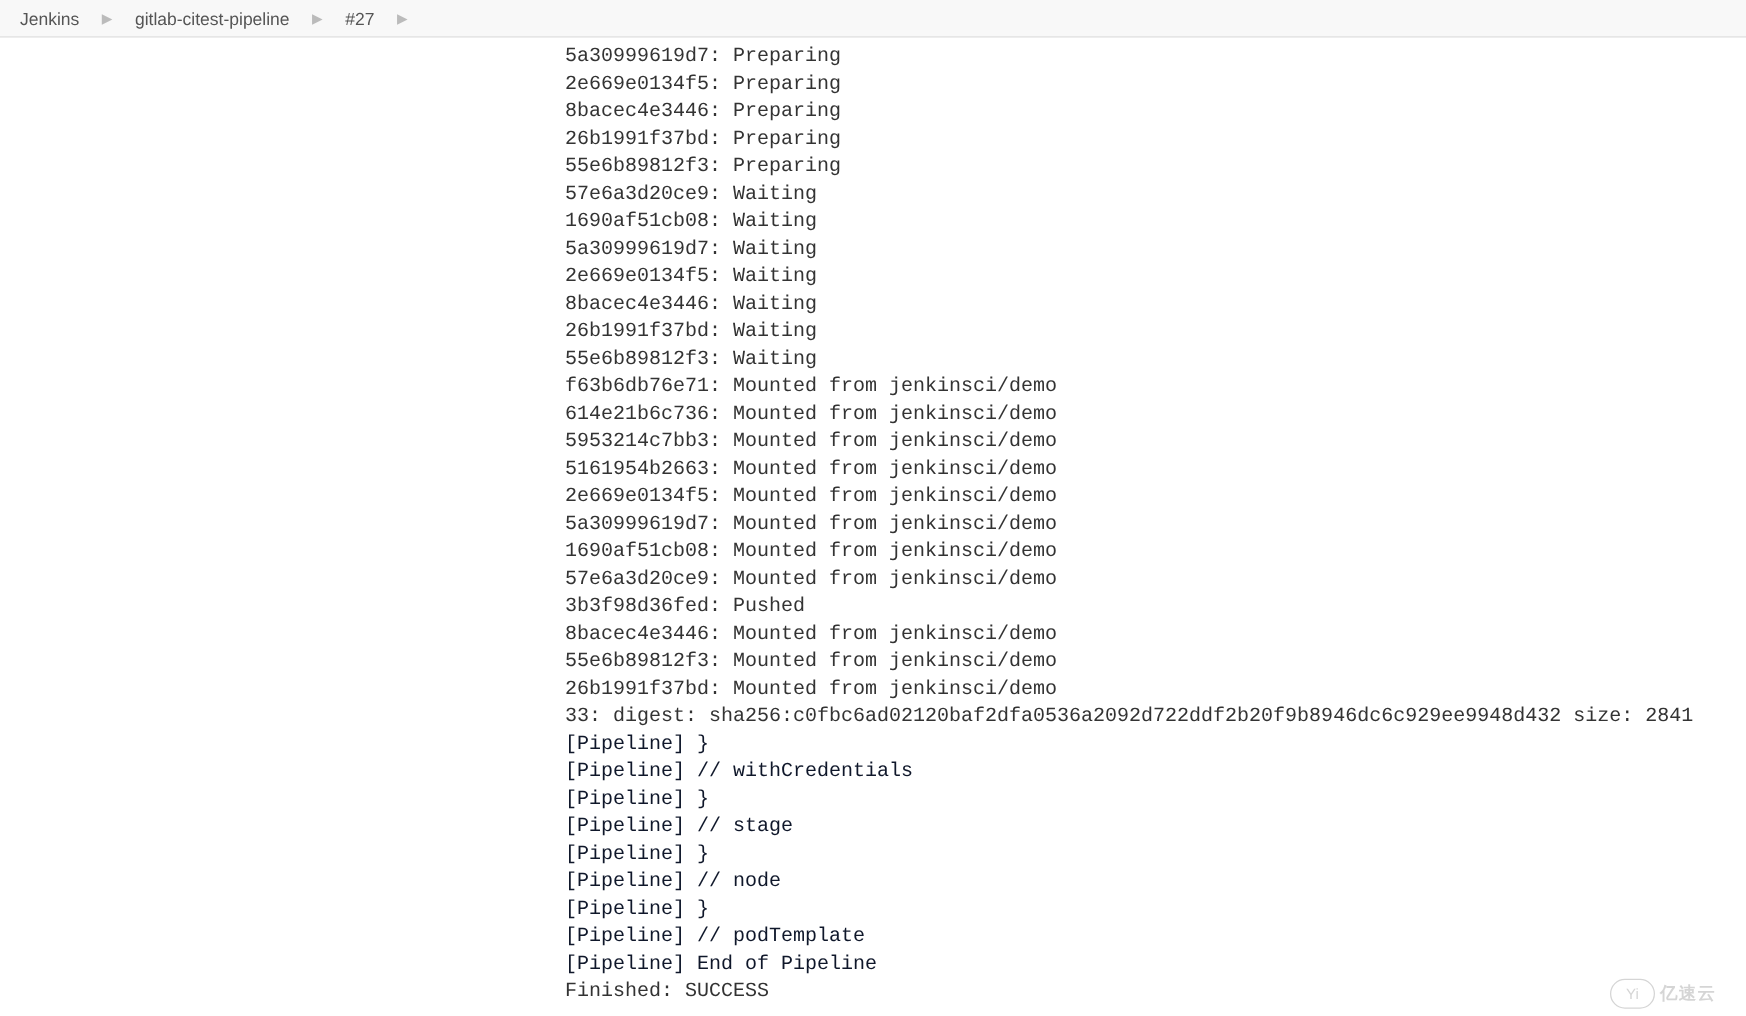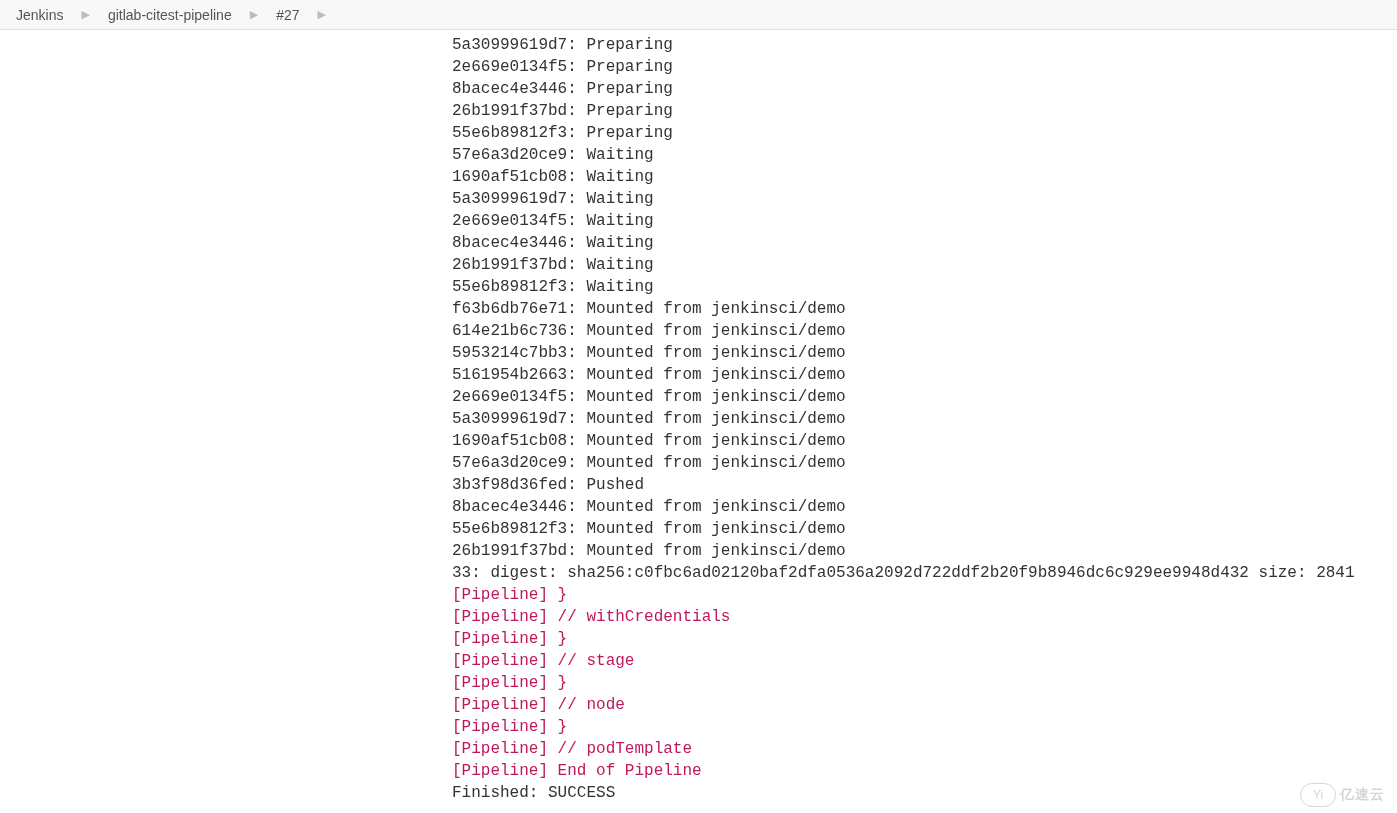--- a/index.html
+++ b/index.html
@@ -38,25 +38,25 @@
     .console-area {
       padding-left: 452px;
       padding-top: 4px;
       font-family: "Courier New", Courier, monospace;
       font-size: 16px;
       line-height: 22px;
       white-space: pre;
       color: #333333;
     }
     .console-area .gray {
-      color: #be185d;
+      color: #0f172a;
     }
     .watermark {
       position: absolute;
-      right: 12px;
+      right: 24px;
       bottom: 6px;
       display: flex;
       align-items: center;
       opacity: 0.35;
       font-family: Arial, sans-serif;
     }
     .watermark-cloud {
       width: 36px;
       height: 24px;
       border: 1.5px solid #888;

